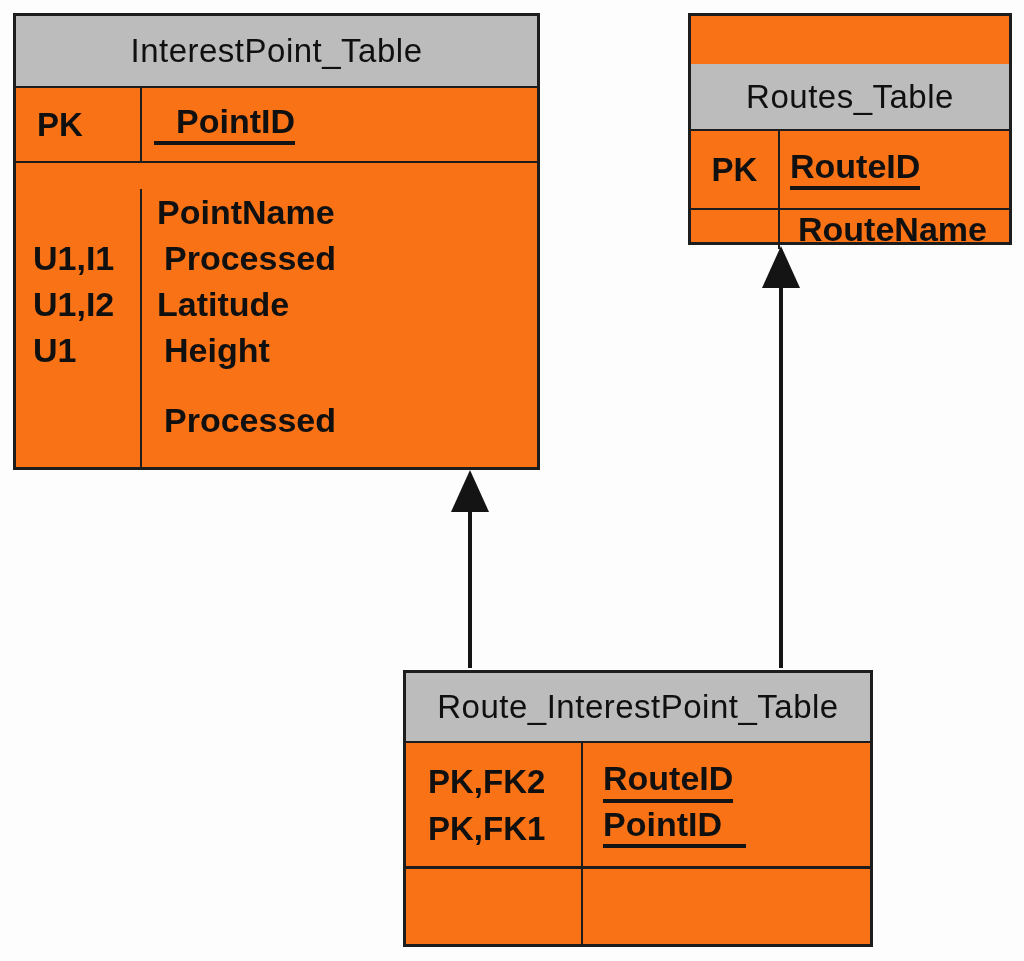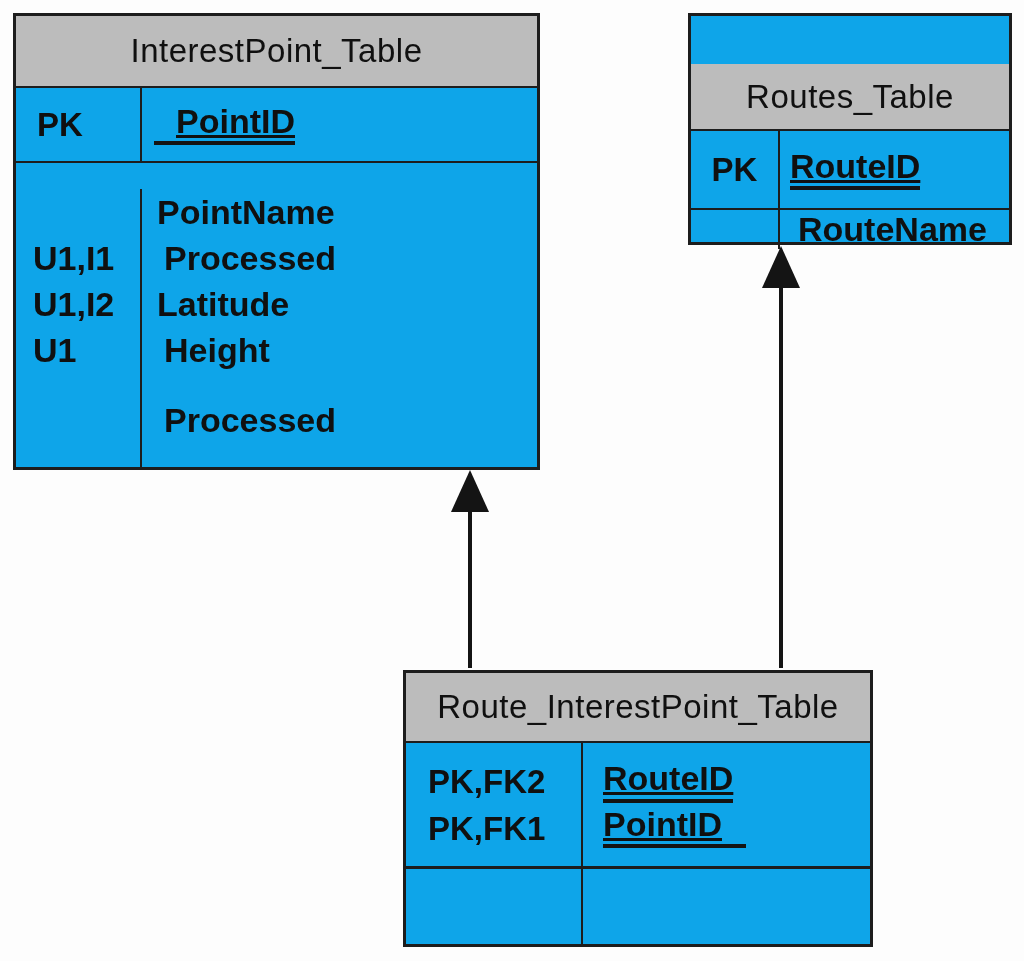--- a/index.html
+++ b/index.html
@@ -10,21 +10,21 @@
   }
   #canvas {
     position: relative;
     width: 1024px;
     height: 961px;
     background: #fdfdfd;
     overflow: hidden;
   }
   .tbl {
     position: absolute;
-    background: #0ea5e9;
+    background: #f97316;
     border: 3px solid #1d1d1d;
     display: flex;
     flex-direction: column;
   }
   .tbl-header {
     background: #bcbcbc;
     border-bottom: 2px solid #1d1d1d;
     display: flex;
     align-items: center;
     justify-content: center;
@@ -52,21 +52,20 @@
     display: flex;
     flex-direction: column;
     justify-content: center;
     flex: 1 1 auto;
   }
   .u {
     align-self: flex-start;
     border-bottom: 4px solid #141414;
     padding-bottom: 2px;
     line-height: 1.05;
-    text-decoration: underline;
   }
 
   
   #t1 { left: 13px; top: 13px; width: 527px; height: 457px; }
   #t1 .tbl-header { height: 72px; }
   #t1 .pk-row { height: 75px; border-bottom: 2px solid #1d1d1d; }
   #t1 .keycell { width: 126px; padding-left: 21px; }
   #t1 .pk-row .fieldcell { padding-left: 12px; }
   #t1 .pk-row .u { padding-left: 22px; }
   #t1 .attr-section { flex: 1 1 auto; display: flex; flex-direction: column; padding-top: 26px; }

